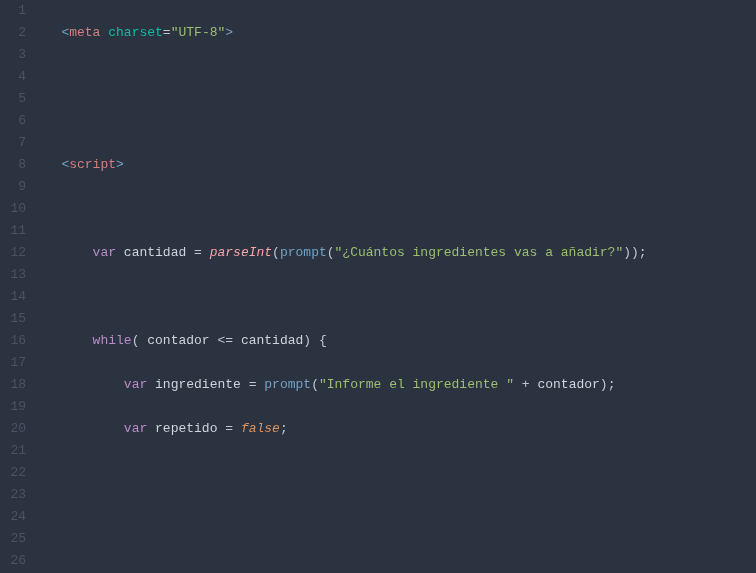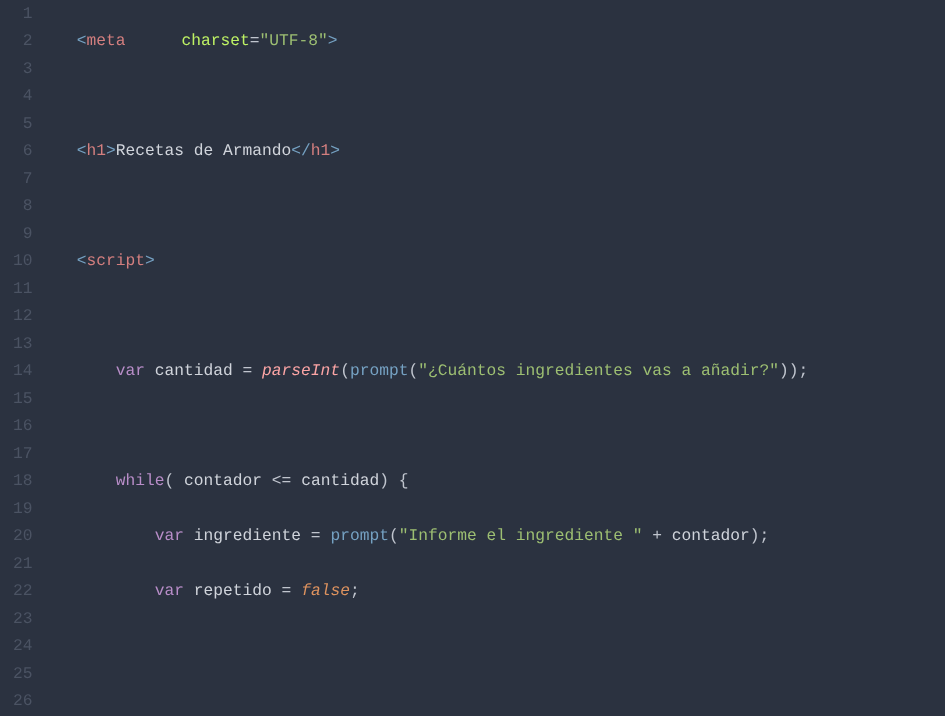--- a/index.html
+++ b/index.html
@@ -19,21 +19,21 @@
     color: #4b5363;
     user-select: none;
     flex-shrink: 0;
   }
   .gutter div { height: 22px; }
   .code { flex: 1; white-space: pre; padding-left: 4px; }
   .line { height: 22px; }
   .punct { color: #c0c5ce; }
   .tag-angle { color: #75a1c2; }
   .tag-name { color: #d47f7f; }
-  .attr-name { color: #bef264; margin-left: 37px; }
+  .attr-name { color: #14b8a6; }
   .attr-val { color: #9dbf72; }
   .kw { color: #b88dc8; }
   .storage { color: #b88dc8; }
   .ident { color: #d0d4db; }
   .func { color: #75a1c2; margin-top: 11px; }
   .func-i { color: #fca5a5; font-style: italic; text-align: center; }
   .num { color: #de935f; }
   .str { color: #9dbf72; }
   .bool { color: #de935f; font-style: italic; }
   .op { color: #c0c5ce; }
@@ -69,21 +69,20 @@
     <div>23</div>
     <div>24</div>
     <div>25</div>
     <div>26</div>
     <div>27</div>
 
   </div>
   <div class="code">
 <div class="line">   <span class="tag-angle">&lt;</span><span class="tag-name">meta</span> <span class="attr-name">charset</span><span class="op">=</span><span class="attr-val">"UTF-8"</span><span class="tag-angle">&gt;</span></div>
 <div class="line"></div>
-<div class="line">   <span class="tag-angle">&lt;</span><span class="tag-name">h1</span><span class="tag-angle">&gt;</span><span class="ident">Recetas de Armando</span><span class="tag-angle">&lt;/</span><span class="tag-name">h1</span><span class="tag-angle">&gt;</span></div>
 <div class="line"></div>
 <div class="line">   <span class="tag-angle">&lt;</span><span class="tag-name">script</span><span class="tag-angle">&gt;</span></div>
 <div class="line"></div>
 <div class="line">       <span class="storage">var</span> <span class="ident">cantidad</span> <span class="op">=</span> <span class="func-i">parseInt</span><span class="par">(</span><span class="func">prompt</span><span class="par">(</span><span class="str">"¿Cuántos ingredientes vas a añadir?"</span><span class="par">))</span><span class="punct">;</span></div>
 <div class="line"></div>
 <div class="line">       <span class="kw">while</span><span class="par">(</span> <span class="ident">contador</span> <span class="op">&lt;=</span> <span class="ident">cantidad</span><span class="par">)</span> <span class="par">{</span></div>
 <div class="line">           <span class="storage">var</span> <span class="ident">ingrediente</span> <span class="op">=</span> <span class="func">prompt</span><span class="par">(</span><span class="str">"Informe el ingrediente "</span> <span class="op">+</span> <span class="ident">contador</span><span class="par">)</span><span class="punct">;</span></div>
 <div class="line">           <span class="storage">var</span> <span class="ident">repetido</span> <span class="op">=</span> <span class="bool">false</span><span class="punct">;</span></div>
 
 

